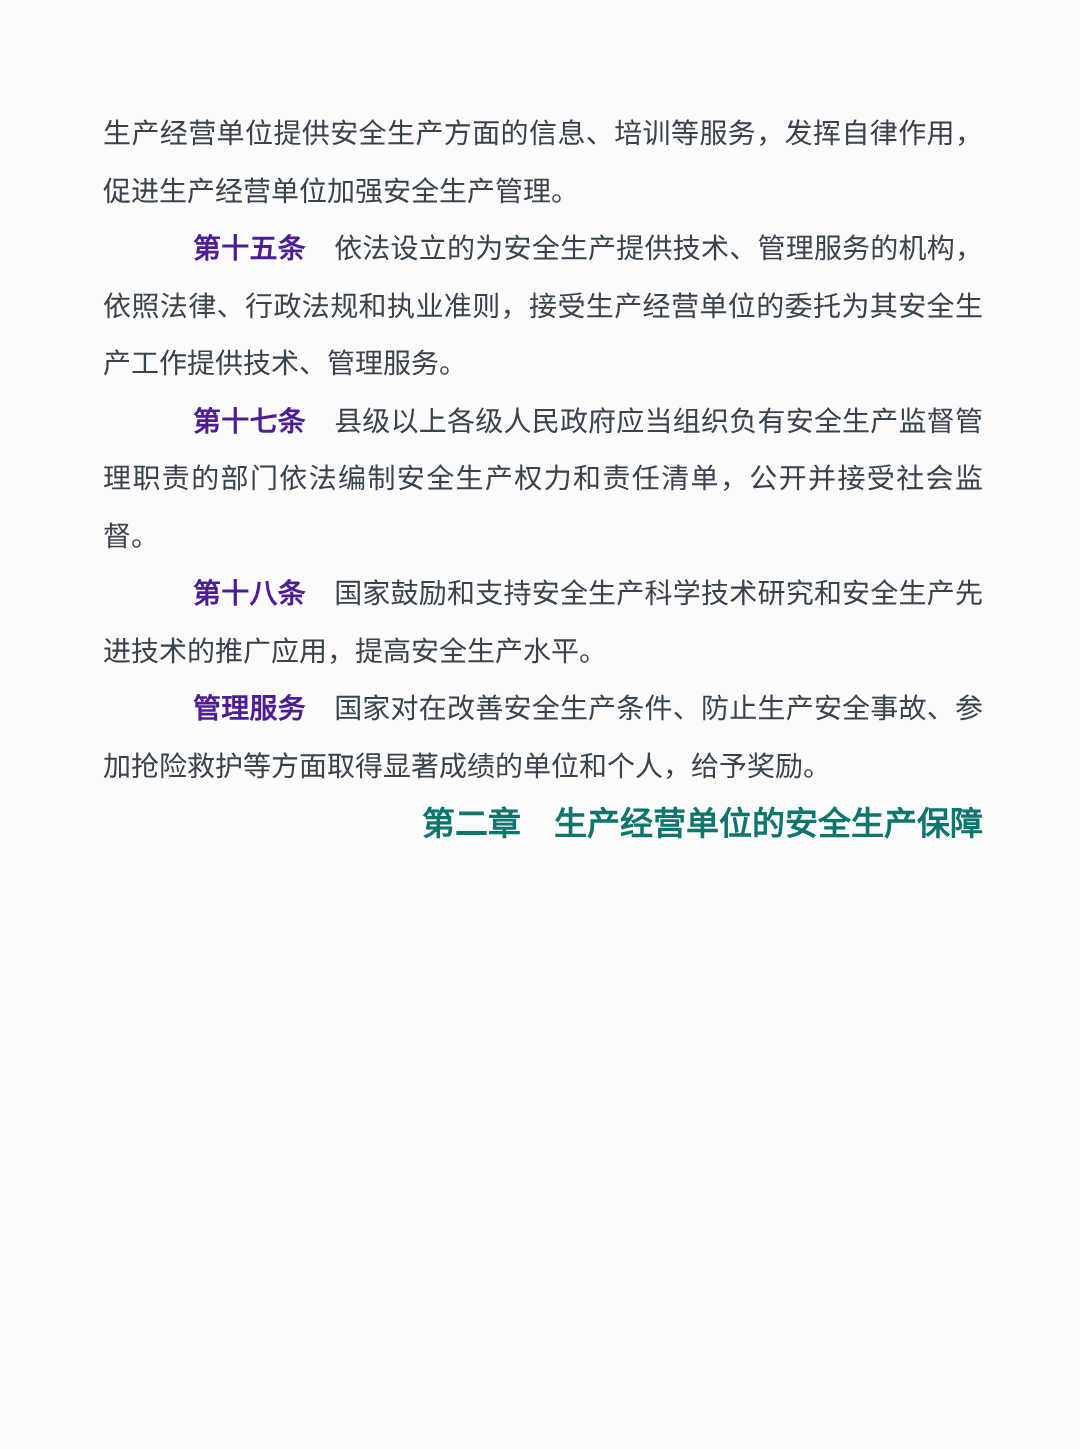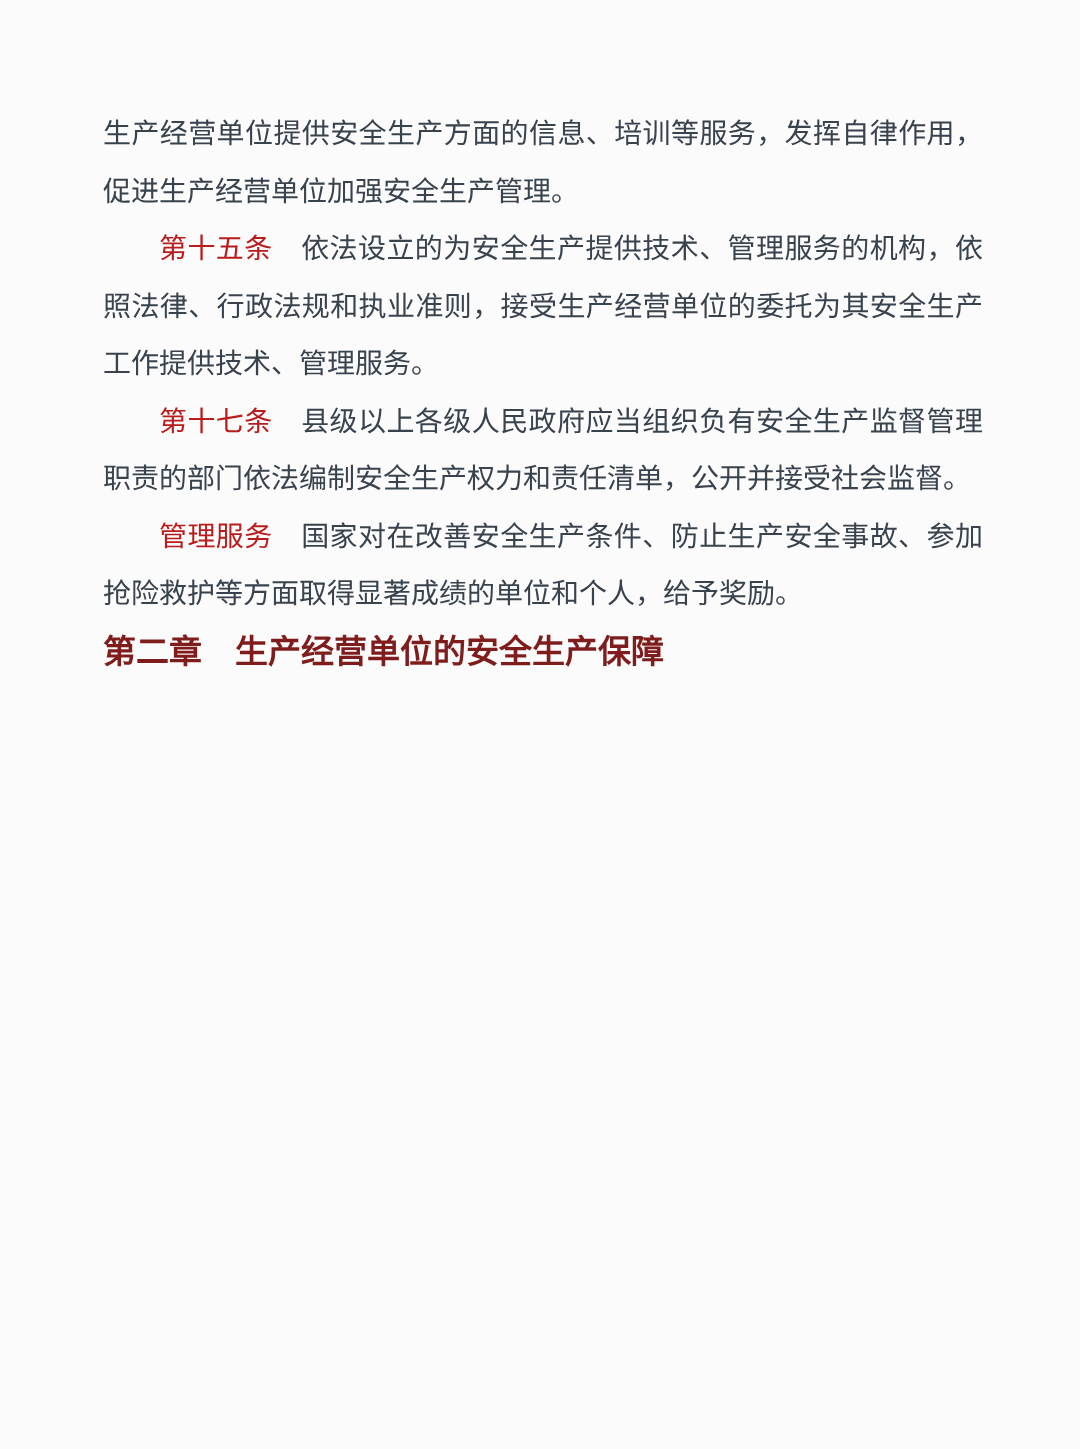--- a/index.html
+++ b/index.html
@@ -25,38 +25,40 @@
     color: #39434e;
     text-align: justify;
     text-justify: inter-ideograph;
     letter-spacing: 0;
   }
   .para.indent {
     text-indent: 2em;
   }
   .article-no {
     font-family: "Liberation Sans", "DejaVu Sans", sans-serif;
-    font-weight: 400;
-    color: #b91c1c;
+    font-weight: 700;
+    color: #4c1d95;
+    margin-left: 34px;
   }
   .chapter-heading {
     margin: 0;
     font-family: "Liberation Sans", "DejaVu Sans", sans-serif;
     font-weight: 700;
     font-size: 33px;
     line-height: 57.5px;
-    color: #7f1d1d;
-    text-align: left;
+    color: #0f766e;
+    text-align: right;
     text-indent: 0;
   }
 </style>
 </head>
 <body>
 
 <main class="page">
   <div id="doc">
       <p class="para"><span>生产经营单位提供安全生产方面的信息、培训等服务，发挥自律作用，促进生产经营单位加强安全生产管理。</span></p>
       <p class="para indent"><strong class="article-no">第十五条</strong>　<span>依法设立的为安全生产提供技术、管理服务的机构，依照法律、行政法规和执业准则，接受生产经营单位的委托为其安全生产工作提供技术、管理服务。</span></p>
       <p class="para indent"><strong class="article-no">第十七条</strong>　<span>县级以上各级人民政府应当组织负有安全生产监督管理职责的部门依法编制安全生产权力和责任清单，公开并接受社会监督。</span></p>
+      <p class="para indent"><strong class="article-no">第十八条</strong>　<span>国家鼓励和支持安全生产科学技术研究和安全生产先进技术的推广应用，提高安全生产水平。</span></p>
       <p class="para indent"><strong class="article-no">管理服务</strong>　<span>国家对在改善安全生产条件、防止生产安全事故、参加抢险救护等方面取得显著成绩的单位和个人，给予奖励。</span></p>
       <h2 class="chapter-heading"><span>第二章</span>　<span>生产经营单位的安全生产保障</span></h2>
     </div>
 </main>
 
 </body></html>

